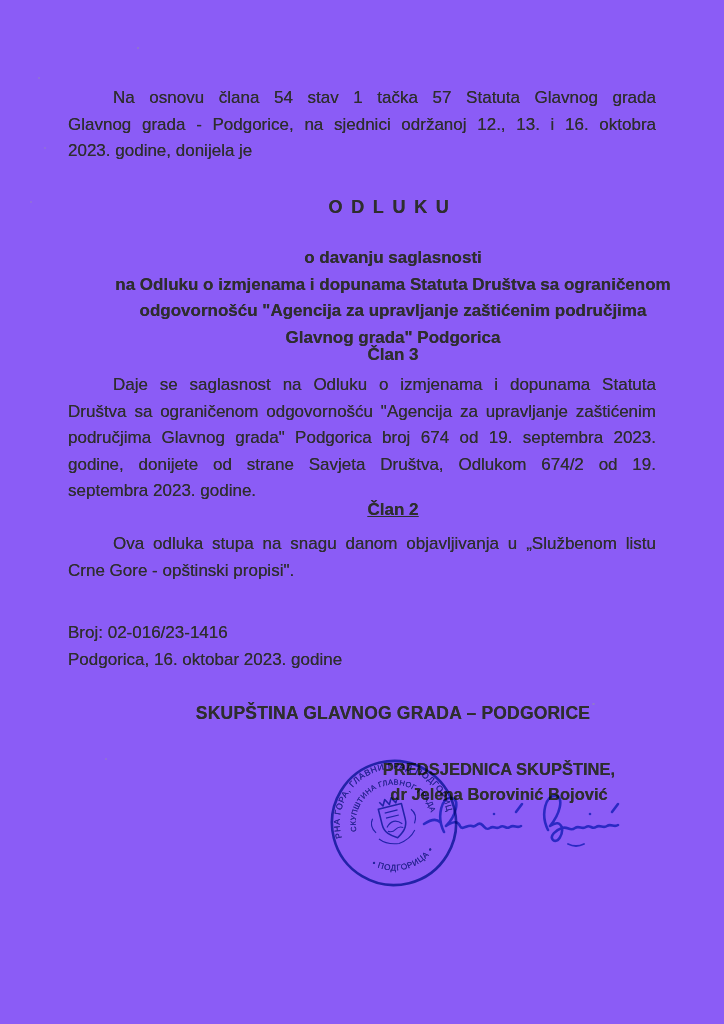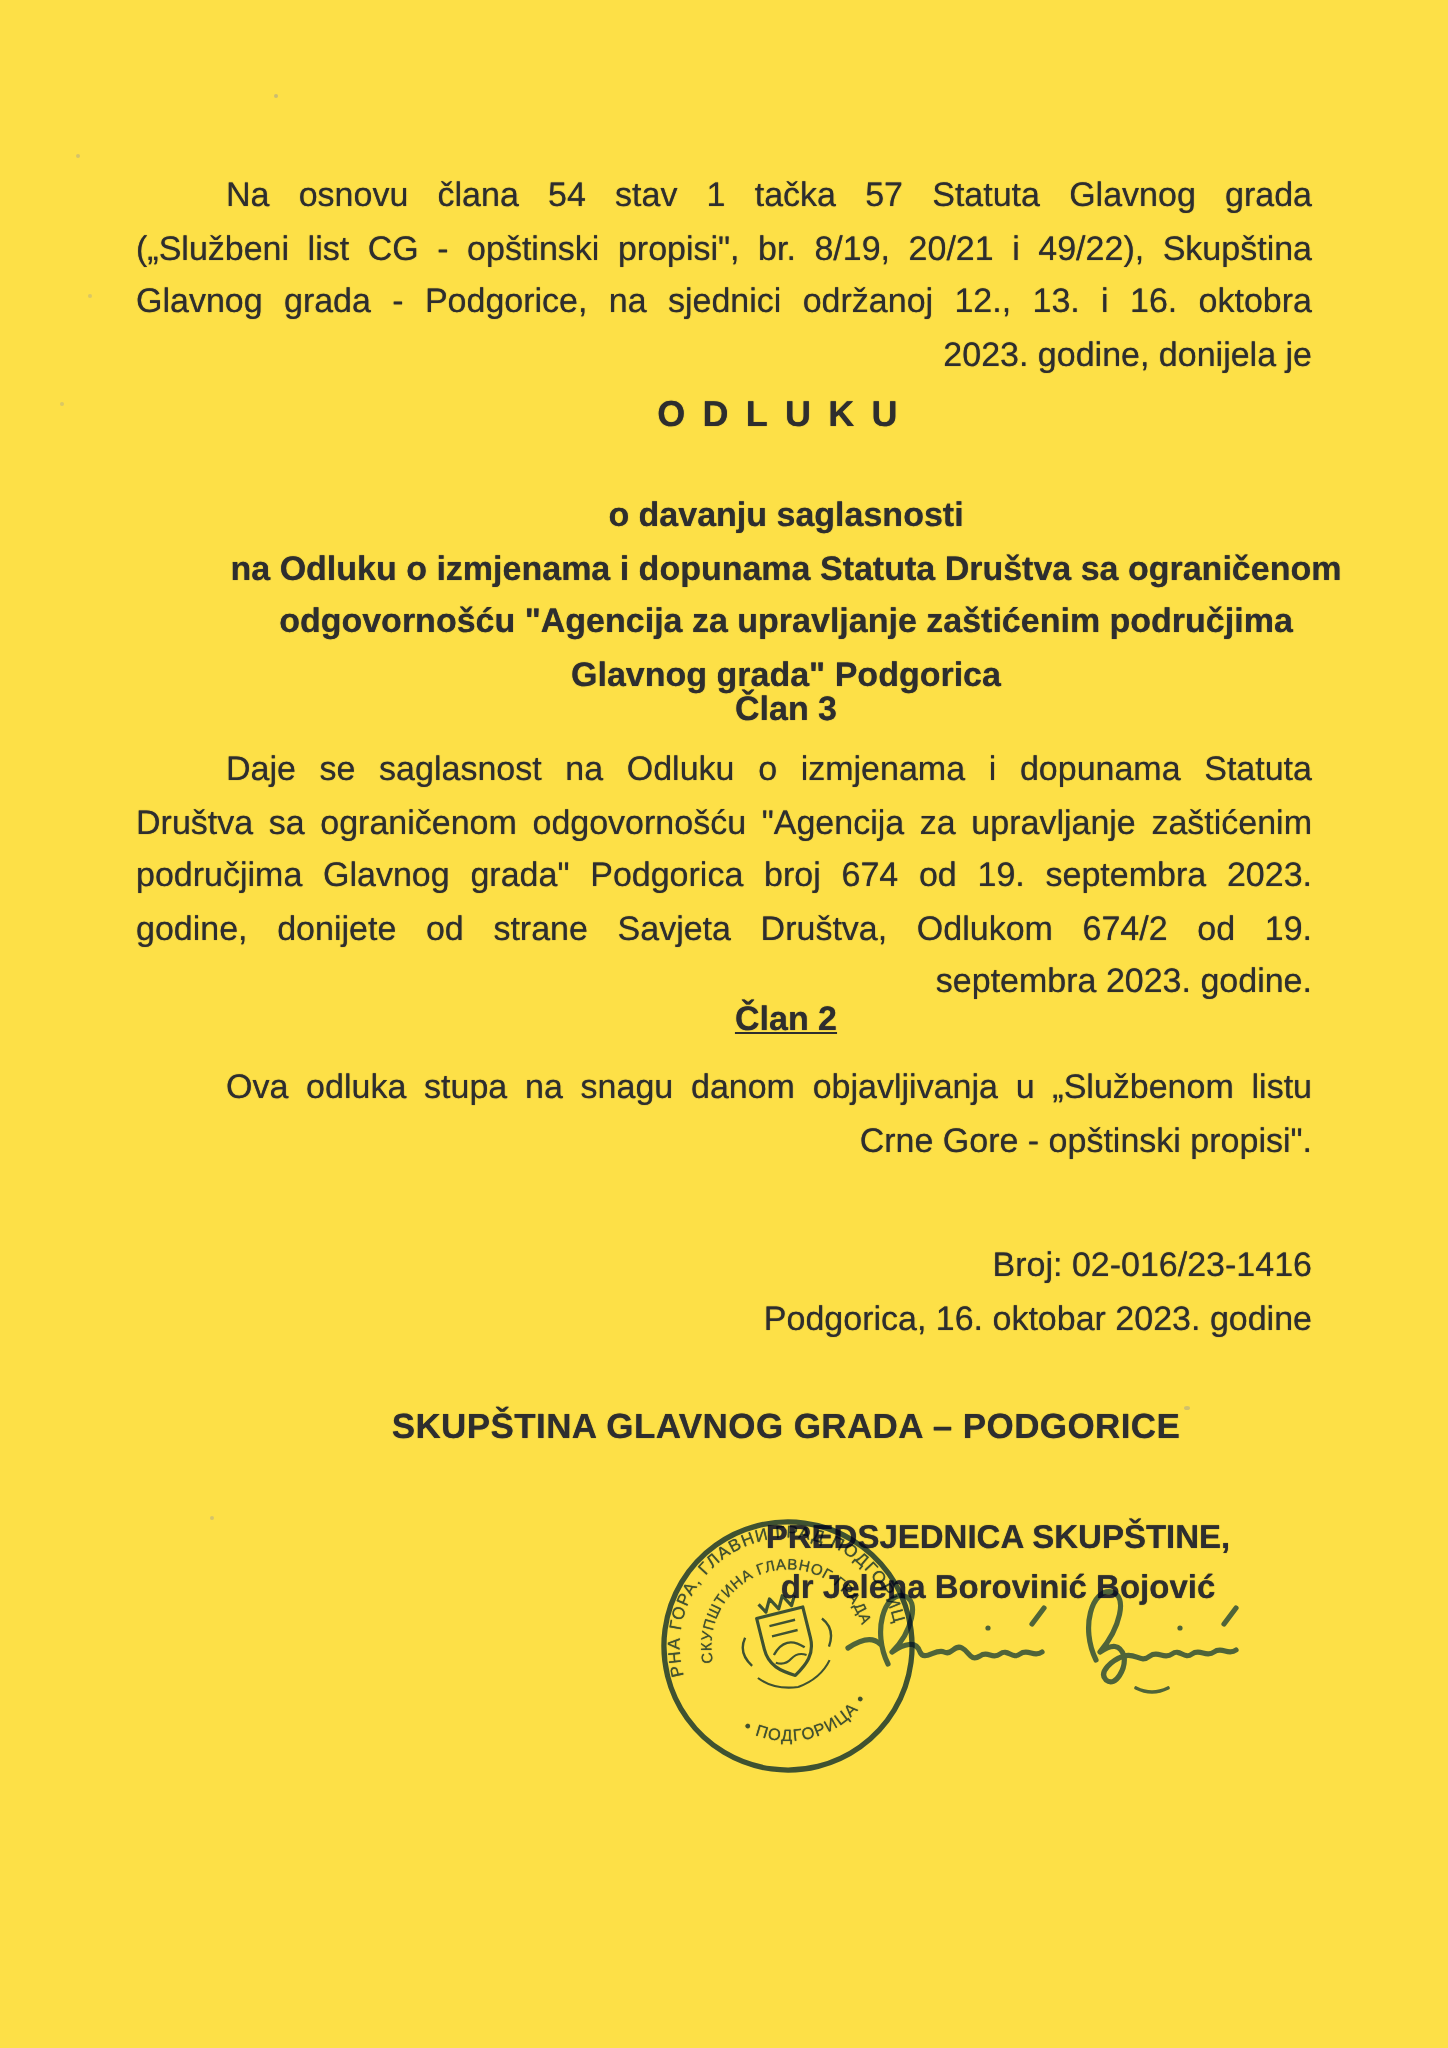--- a/index.html
+++ b/index.html
@@ -1,28 +1,28 @@
 <!DOCTYPE html>
 <html><head>
 <meta charset="utf-8">
 <style>
   html,body { margin:0; padding:0; background:#e8e8e8; }
   .page {
     position:relative;
     width:724px; height:1024px;
     margin:0 auto;
-    background:#fde047;
+    background:#8b5cf6;
     font-family:"Liberation Sans", sans-serif;
     color:#2e2e2e;
     overflow:hidden;
     text-shadow:0 0 0.45px rgba(46,46,46,0.85);
   }
   .textblock { position:absolute; left:68px; width:588px; font-size:17px; line-height:26.5px; }
   .jline { text-align:justify; text-align-last:justify; }
-  .lline { text-align:right; }
+  .lline { text-align:left; }
   .indent { text-indent:45px; }
   .centerline { position:absolute; left:0; width:724px; text-align:center;padding-left:31px; }
   .doc-title { font-size:18px; font-weight:bold; letter-spacing:0.48em; }
   .subtitle-line { font-size:17px; font-weight:bold; line-height:26.5px; }
   .article-heading { font-size:17px; font-weight:bold; }
   .issuer-line { font-size:17.5px; font-weight:bold; letter-spacing:0.2px; }
   .sig-block { position:absolute; left:368px; top:757px; width:262px; text-align:center; }
   .sig-line { font-size:16.5px; font-weight:bold; line-height:25px; }
   .stamp-wrap {
     position:absolute; left:328px; top:757px; width:132px; height:132px;
@@ -42,21 +42,20 @@
 
   <div class="speck" style="left:137px;top:47px;width:2px;height:2px;opacity:.5"></div>
   <div class="speck" style="left:38px;top:77px;width:2px;height:2px;opacity:.4"></div>
   <div class="speck" style="left:44px;top:147px;width:2px;height:2px;opacity:.35"></div>
   <div class="speck" style="left:30px;top:201px;width:2px;height:2px;opacity:.35"></div>
   <div class="speck" style="left:592px;top:703px;width:3px;height:2px;opacity:.45"></div>
   <div class="speck" style="left:105px;top:758px;width:2px;height:2px;opacity:.4"></div>
 
   <div class="textblock" style="top:85px;">
     <div class="jline indent">Na osnovu člana 54 stav 1 tačka 57 Statuta Glavnog grada</div>
-    <div class="jline">(„Službeni list CG - opštinski propisi", br. 8/19, 20/21 i 49/22), Skupština</div>
     <div class="jline">Glavnog grada - Podgorice, na sjednici održanoj 12., 13. i 16. oktobra</div>
     <div class="lline">2023. godine, donijela je</div>
   </div>
 
   <div class="centerline doc-title" style="top:197px;">ODLUKU</div>
 
   <div class="centerline" style="top:245px;">
     <div class="subtitle-line">o davanju saglasnosti</div>
     <div class="subtitle-line">na Odluku o izmjenama i dopunama Statuta Društva sa ograničenom</div>
     <div class="subtitle-line">odgovornošću "Agencija za upravljanje zaštićenim područjima</div>

